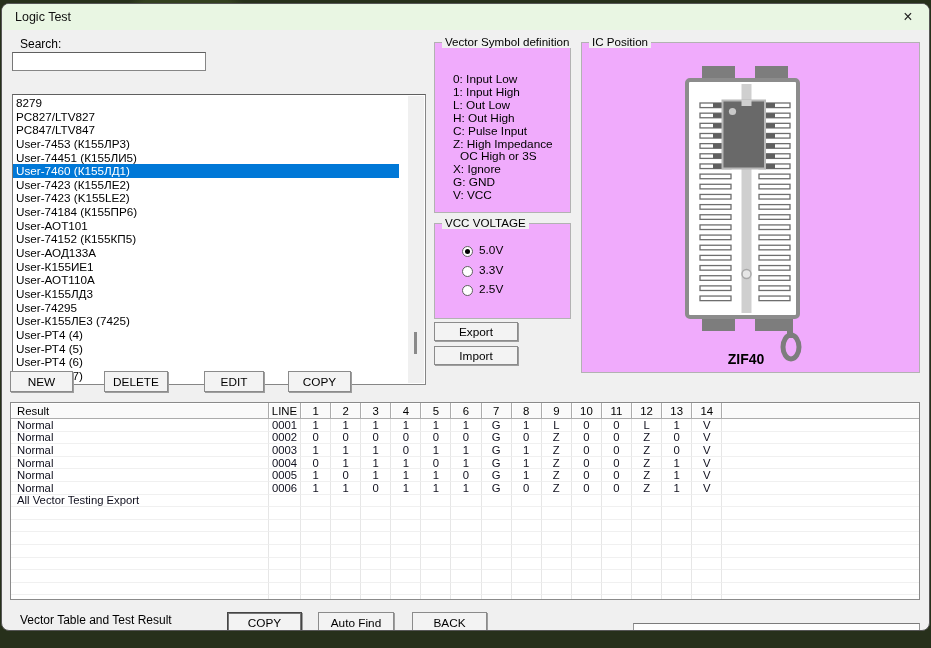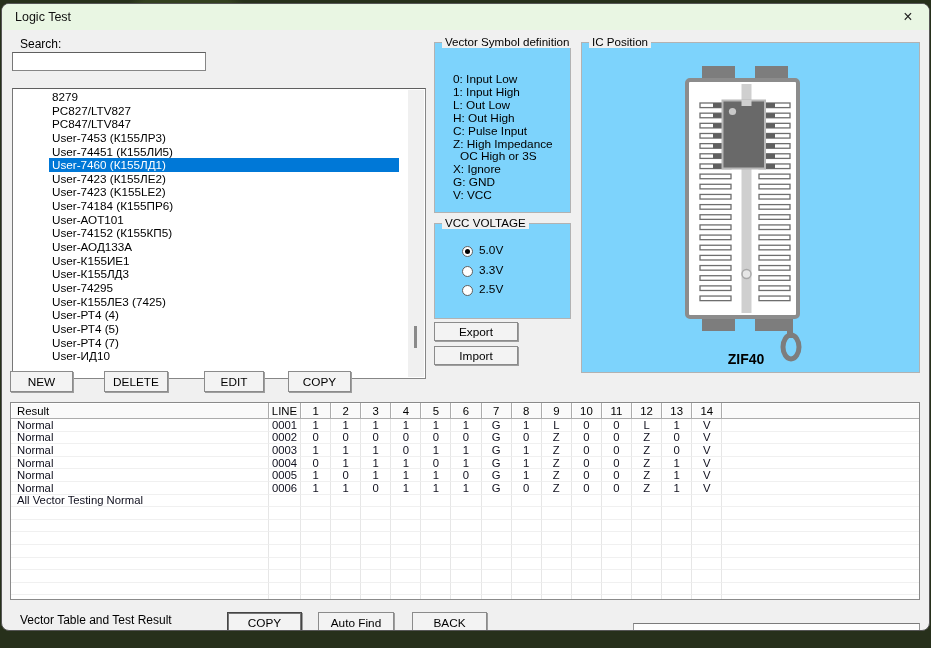--- a/index.html
+++ b/index.html
@@ -31,39 +31,39 @@
     font-size:16px; color:#222; cursor:default;
   }
   .label { font-size:12px; color:#000; position:absolute; }
   .sunken {
     background:#fff; border:1px solid #868686;
     border-top-color:#5f5f5f; border-left-color:#777;
   }
   .search-input { position:absolute; left:10px; top:48px; width:194px; height:19px;
     font:12px "Liberation Sans",sans-serif; padding:0 3px; outline:none; }
   .listbox {
-    position:absolute; left:10px; top:84px; width:414px; height:291px;
-    overflow:hidden; padding-top:1px;padding-left:36px;
+    position:absolute; left:10px; top:90px; width:414px; height:291px;
+    overflow:hidden; padding-top:1px;
   }
   .list-item {
     height:13.65px; line-height:13.6px; font-size:11.7px; color:#000;
     padding-left:3px; white-space:nowrap; width:calc(100% - 26px);
   }
   .list-item.selected { background:#0078d7; color:#fff; }
   .lb-scroll { position:absolute; top:1px; right:1px; bottom:1px; width:16px; background:#f0f0f0; }
   .lb-thumb { position:absolute; left:6px; width:3px; top:236px; height:22px; background:#8a8a8a; }
   .btn {
     position:absolute; height:21px; background:#f3f3f3;
     border:1px solid #8b8b8b; box-shadow:1px 1px 0 0 #9e9e9e;
     font:11.8px "Liberation Sans",sans-serif; color:#000;
     display:flex; align-items:center; justify-content:center; cursor:default;
   }
   .btn-default { border:1px solid #454545; box-shadow:inset 0 0 0 1px #757575, 1px 1px 0 0 #9e9e9e; }
   .groupbox {
-    position:absolute; border:1px solid #b2b2b2; background:#7dd3fc;
+    position:absolute; border:1px solid #b2b2b2; background:#f0abfc;
   }
   .groupbox .legend {
     position:absolute; top:-8px; left:7px; background:#f0f0f0;
     font-size:11.6px; color:#000; padding:0 3px; white-space:nowrap;
   }
   .vs-lines { position:absolute; left:18px; top:30px; right:2px; }
   .vs-line { font-size:11.8px; line-height:12.9px; color:#000; white-space:nowrap; }
   .vs-line.cont { padding-left:7px; }
   .radio-row { position:absolute; left:27px; height:16px; display:flex; align-items:flex-end; }
   .radio-circle {
@@ -128,25 +128,27 @@
         <div class="list-item">User-7453 (К155ЛР3)</div>
         <div class="list-item">User-74451 (К155ЛИ5)</div>
         <div class="list-item selected">User-7460 (К155ЛД1)</div>
         <div class="list-item">User-7423 (К155ЛЕ2)</div>
         <div class="list-item">User-7423 (K155LE2)</div>
         <div class="list-item">User-74184 (К155ПР6)</div>
         <div class="list-item">User-АОТ101</div>
         <div class="list-item">User-74152 (К155КП5)</div>
         <div class="list-item">User-АОД133А</div>
         <div class="list-item">User-К155ИЕ1</div>
+        <div class="list-item">User-АОТ110А</div>
         <div class="list-item">User-К155ЛД3</div>
         <div class="list-item">User-74295</div>
         <div class="list-item">User-К155ЛЕ3 (7425)</div>
         <div class="list-item">User-РТ4 (4)</div>
         <div class="list-item">User-РТ4 (5)</div>
+        <div class="list-item">User-РТ4 (6)</div>
         <div class="list-item">User-РТ4 (7)</div>
         <div class="list-item">User-ИД10</div>
       </div>
 
     <div class="btn" style="left:8px;  top:367px; width:63px;">NEW</div>
     <div class="btn" style="left:102px; top:367px; width:64px;">DELETE</div>
     <div class="btn" style="left:202px; top:367px; width:60px;">EDIT</div>
     <div class="btn" style="left:286px; top:367px; width:63px;">COPY</div>
 
     <div class="groupbox" style="left:432px; top:38px; width:137px; height:171px;">
@@ -391,21 +393,21 @@
           <div class="td col-v">0</div>
           <div class="td col-v">Z</div>
           <div class="td col-v">0</div>
           <div class="td col-v">0</div>
           <div class="td col-v">Z</div>
           <div class="td col-v">1</div>
           <div class="td col-v">V</div>
           <div class="td col-tail"></div>
         </div>
         <div class="tr">
-          <div class="td col-result">All Vector Testing Normal</div>
+          <div class="td col-result">All Vector Testing Export</div>
           <div class="td col-line"></div>
           <div class="td col-v"></div>
           <div class="td col-v"></div>
           <div class="td col-v"></div>
           <div class="td col-v"></div>
           <div class="td col-v"></div>
           <div class="td col-v"></div>
           <div class="td col-v"></div>
           <div class="td col-v"></div>
           <div class="td col-v"></div>

